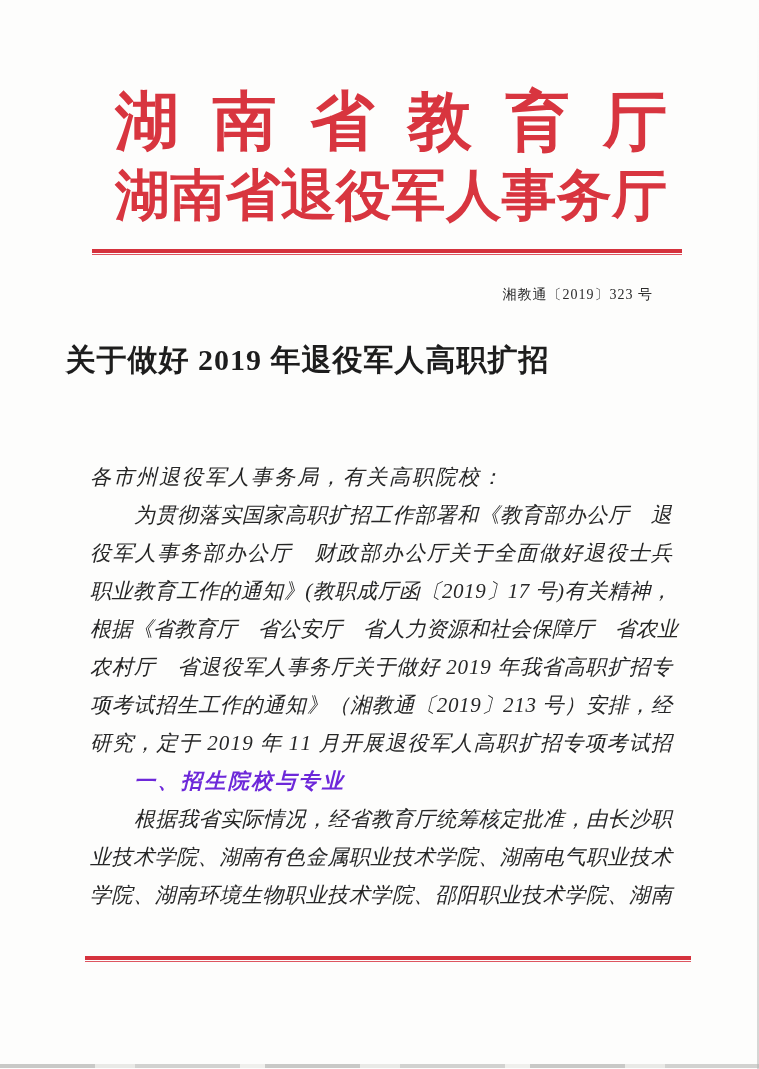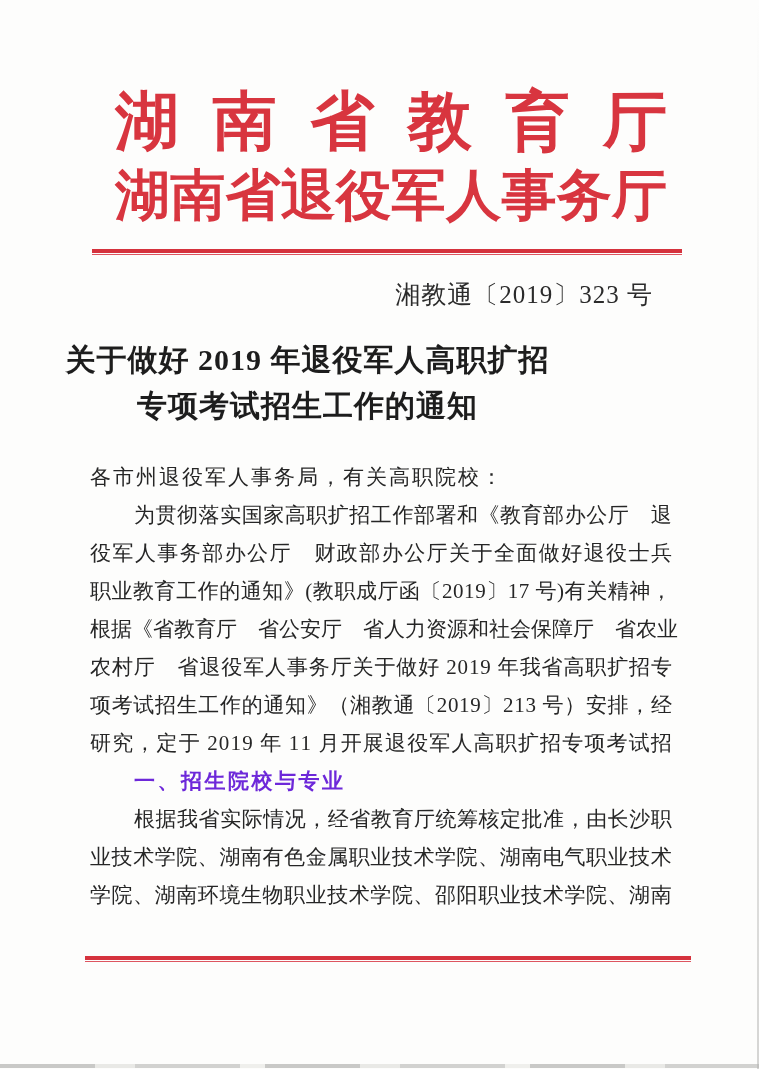--- a/index.html
+++ b/index.html
@@ -29,40 +29,40 @@
       rgba(255,255,255,0) 4px,rgba(255,255,255,0) 5px,
       #dd5560 5px,#dd5560 6.5px,
       rgba(255,255,255,0) 6.5px);
   }
   .rule-top{top:249px;left:92px;width:590px;}
   .rule-bottom{top:956px;left:85px;width:606px;}
 
   
   .doc-number{
     position:absolute;top:282px;left:0;right:106px;
-    text-align:right;font-size:25px;line-height:26px;
+    text-align:right;font-size:14px;line-height:26px;
     color:#2b2b2b;letter-spacing:1px;
   }
 
   
   .title{
     position:absolute;top:337px;left:0;width:615px;margin:0;
     text-align:center;font-size:30px;line-height:46px;
     font-weight:bold;color:#1d1d1d;letter-spacing:1px;
   }
   .title span{display:block;}
 
   
   .bodytext{
     position:absolute;top:458px;left:90px;width:582px;
     color:#262626;
   }
   .line{
     height:38px;line-height:38px;font-size:21px;
-    letter-spacing:2px;white-space:nowrap;
+    letter-spacing:2px;white-space:nowrap;font-style:italic;
   }
   .line.fill{
     display:flex;justify-content:space-between;align-items:baseline;
     letter-spacing:0;white-space:normal;
   }
   .line.fill span{flex:0 0 auto;}
   .line.indent{padding-left:44px;}
   .line.bold{
     font-weight:bold;
     font-family:"Liberation Sans","DejaVu Sans",sans-serif;
@@ -113,21 +113,20 @@
         <span>厅</span>
       </div>
   </div>
 
   <div class="rule rule-top"></div>
 
   <div class="doc-number">湘教通〔2019〕323 号</div>
 
   <h1 class="title">
     <span>关于做好 2019 年退役军人高职扩招</span>
-    <span>专项考试招生工作的通知</span>
   </h1>
 
   <div class="bodytext">
       <div class="line">各市州退役军人事务局，有关高职院校：</div>
       <div class="line indent fill">
         <span>为</span>
         <span>贯</span>
         <span>彻</span>
         <span>落</span>
         <span>实</span>

